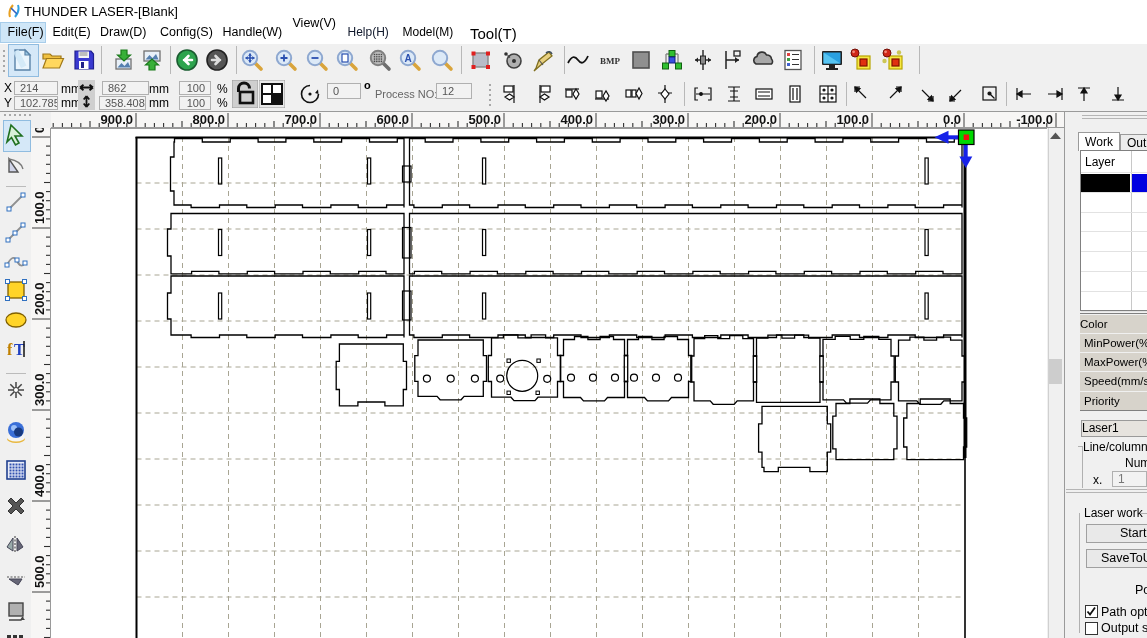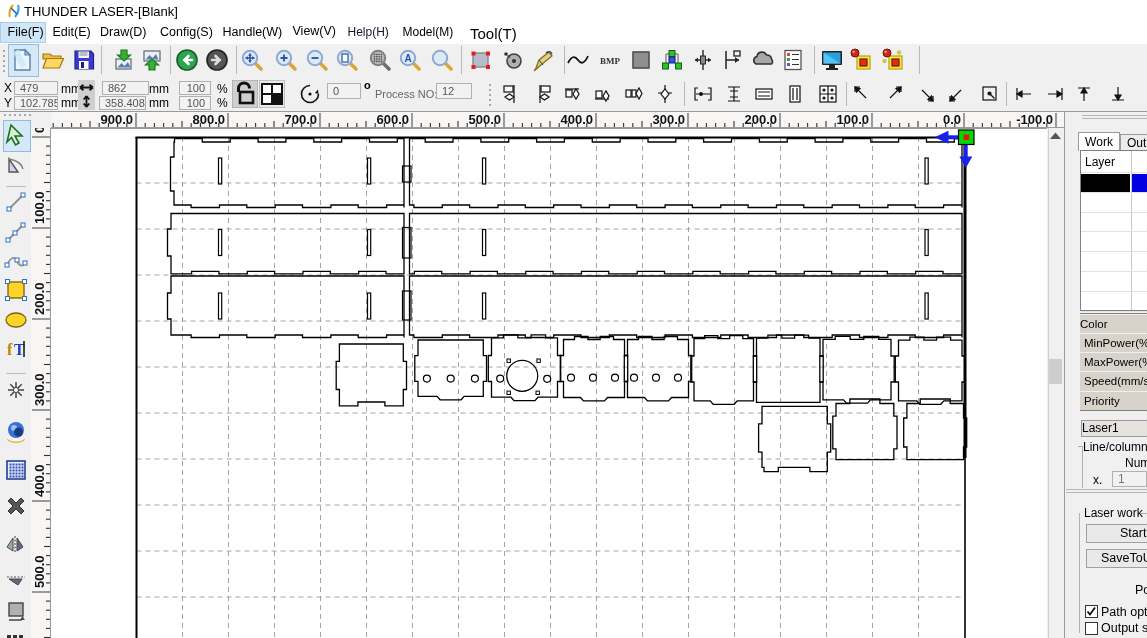--- a/index.html
+++ b/index.html
@@ -14,21 +14,21 @@
     </svg>
   <div style="position:absolute;left:24px;top:4px;font-size:13px;color:#000">THUNDER LASER-[Blank]</div>
 
   <div style="position:absolute;left:0;top:22px;width:1147px;height:22px;background:#ffffff"></div>
   <div style="position:absolute;left:0px;top:22px;width:46px;height:21px;background:#cfe6f7;border:1px solid #a8cdea;box-sizing:border-box"></div>
     <div style="position:absolute;left:7.5px;top:25px;font-size:12.5px;color:#000">File(F)</div>
     <div style="position:absolute;left:52.5px;top:25px;font-size:12.5px;color:#000">Edit(E)</div>
     <div style="position:absolute;left:100px;top:25px;font-size:12.5px;color:#000">Draw(D)</div>
     <div style="position:absolute;left:160px;top:25px;font-size:12.5px;color:#000">Config(S)</div>
     <div style="position:absolute;left:222.5px;top:25px;font-size:12.5px;color:#000">Handle(W)</div>
-    <div style="position:absolute;left:292.5px;top:24px;font-size:12.5px;color:#000">View(V)</div>
+    <div style="position:absolute;left:292.5px;top:16px;font-size:12.5px;color:#000">View(V)</div>
     <div style="position:absolute;left:347.5px;top:25px;font-size:12px;color:#0f172a">Help(H)</div>
     <div style="position:absolute;left:402.5px;top:25px;font-size:12px;color:#000">Model(M)</div>
     <div style="position:absolute;left:470px;top:25px;font-size:15px;color:#000">Tool(T)</div>
 
   <div style="position:absolute;left:0;top:44px;width:1147px;height:34px;background:#f0f0f0;border-bottom:1px solid #dadada"></div>
   <div style="position:absolute;left:3px;top:50px;width:2px;height:2px;background:#a8a8a8"></div>
     <div style="position:absolute;left:3px;top:55px;width:2px;height:2px;background:#a8a8a8"></div>
     <div style="position:absolute;left:3px;top:60px;width:2px;height:2px;background:#a8a8a8"></div>
     <div style="position:absolute;left:3px;top:65px;width:2px;height:2px;background:#a8a8a8"></div>
     <div style="position:absolute;left:3px;top:70px;width:2px;height:2px;background:#a8a8a8"></div>
@@ -207,21 +207,21 @@
     <div style="position:absolute;left:170px;top:46px;width:1px;height:28px;background:#b8b8b8"></div>
     <div style="position:absolute;left:236px;top:46px;width:1px;height:28px;background:#b8b8b8"></div>
     <div style="position:absolute;left:461px;top:46px;width:1px;height:28px;background:#b8b8b8"></div>
     <div style="position:absolute;left:564px;top:46px;width:1px;height:28px;background:#b8b8b8"></div>
     <div style="position:absolute;left:814px;top:46px;width:1px;height:28px;background:#b8b8b8"></div>
     <div style="position:absolute;left:919px;top:46px;width:1px;height:28px;background:#b8b8b8"></div>
 
   <div style="position:absolute;left:0;top:78px;width:1147px;height:33px;background:#f0f0f0;border-bottom:1px solid #9a9a9a"></div>
   <div style="position:absolute;left:4px;top:81px;font-size:12px;color:#000">X</div>
     <div style="position:absolute;left:4px;top:96px;font-size:12px;color:#000">Y</div>
-    <div style="position:absolute;left:14px;top:81px;width:44px;height:14px;background:#f2f2f2;border:1px solid #b0b0b0;box-sizing:border-box;padding-left:5px;font-size:11px;line-height:12px;color:#555;overflow:hidden">479</div>
+    <div style="position:absolute;left:14px;top:81px;width:44px;height:14px;background:#f2f2f2;border:1px solid #b0b0b0;box-sizing:border-box;padding-left:5px;font-size:11px;line-height:12px;color:#555;overflow:hidden">214</div>
     <div style="position:absolute;left:14px;top:96px;width:44px;height:14px;background:#f2f2f2;border:1px solid #b0b0b0;box-sizing:border-box;padding-left:5px;font-size:11px;line-height:12px;color:#555;overflow:hidden">102.785</div>
     <div style="position:absolute;left:61px;top:82px;font-size:12px;color:#000">mm</div>
     <div style="position:absolute;left:61px;top:96px;font-size:12px;color:#000">mm</div>
     <svg width="17" height="30" viewBox="0 0 17 30" style="position:absolute;left:78px;top:80px">
       <rect x="0" y="0" width="17" height="30" fill="#cfcfcf"></rect>
       <path d="M2 7.5 h13 M2 7.5 l3.5-2.8 M2 7.5 l3.5 2.8 M15 7.5 l-3.5-2.8 M15 7.5 l-3.5 2.8" stroke="#111" stroke-width="1.8" fill="none"></path>
       <path d="M8.5 16 v11 M8.5 16 l-2.8 3.5 M8.5 16 l2.8 3.5 M8.5 27 l-2.8-3.5 M8.5 27 l2.8-3.5" stroke="#111" stroke-width="1.8" fill="none"></path>
     </svg>
     <div style="position:absolute;left:102px;top:81px;width:47px;height:14px;background:#f2f2f2;border:1px solid #b0b0b0;box-sizing:border-box;padding-left:5px;font-size:11px;line-height:12px;color:#555;overflow:hidden">862</div>
     <div style="position:absolute;left:99px;top:96px;width:47px;height:14px;background:#f2f2f2;border:1px solid #b0b0b0;box-sizing:border-box;padding-left:5px;font-size:11px;line-height:12px;color:#555;overflow:hidden">358.408</div>

